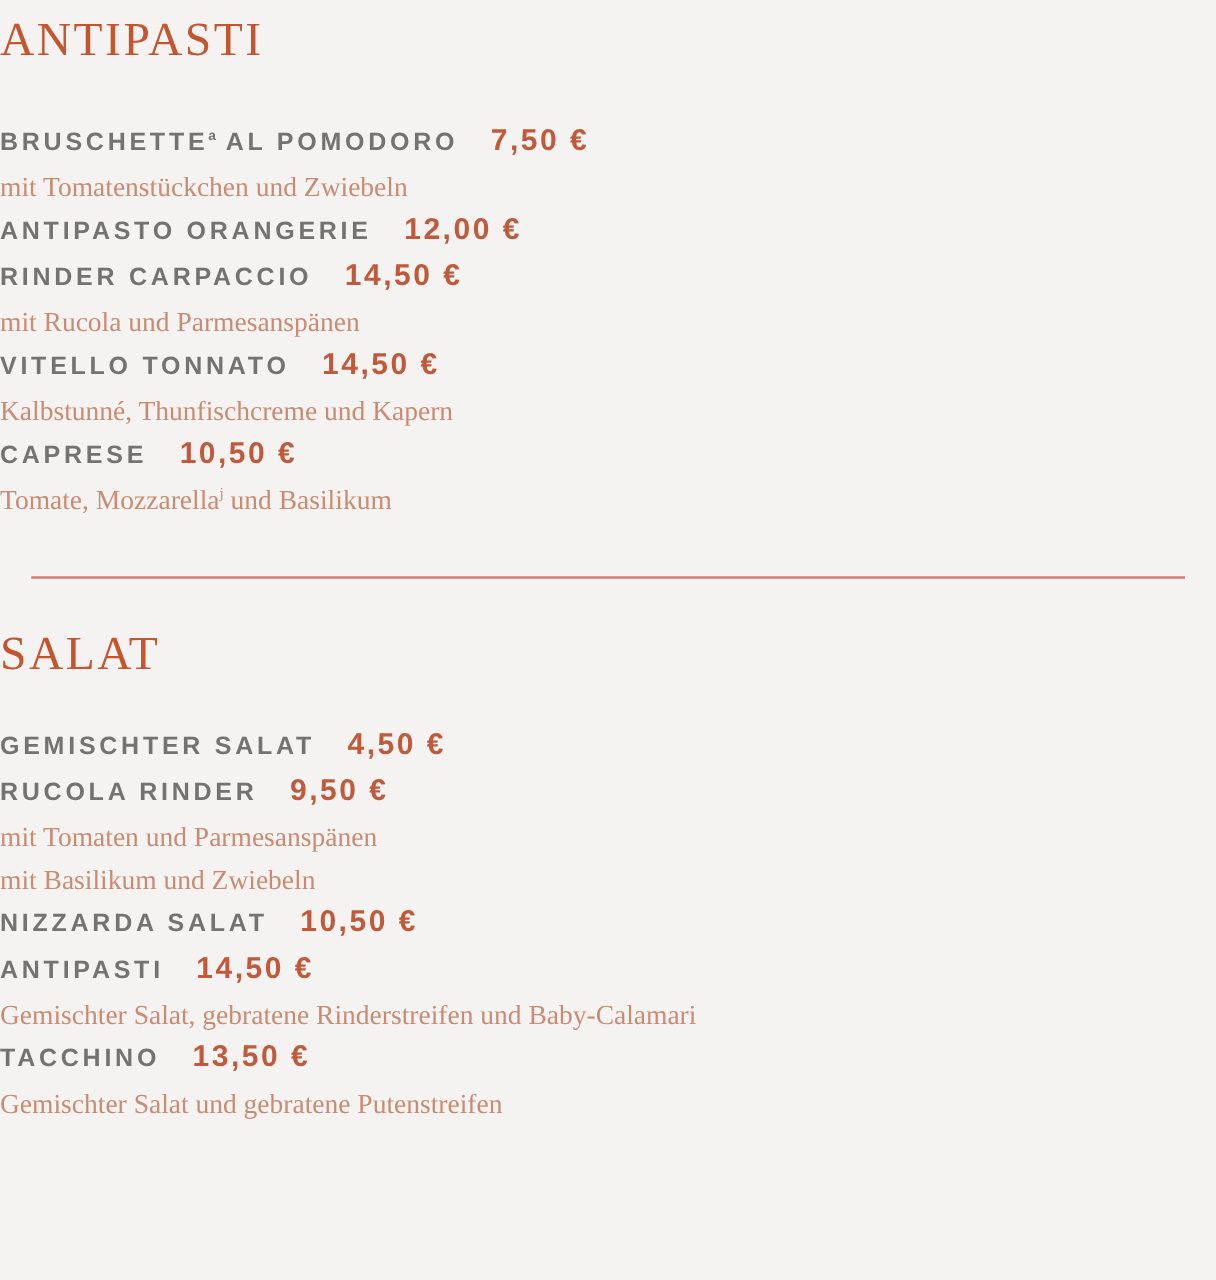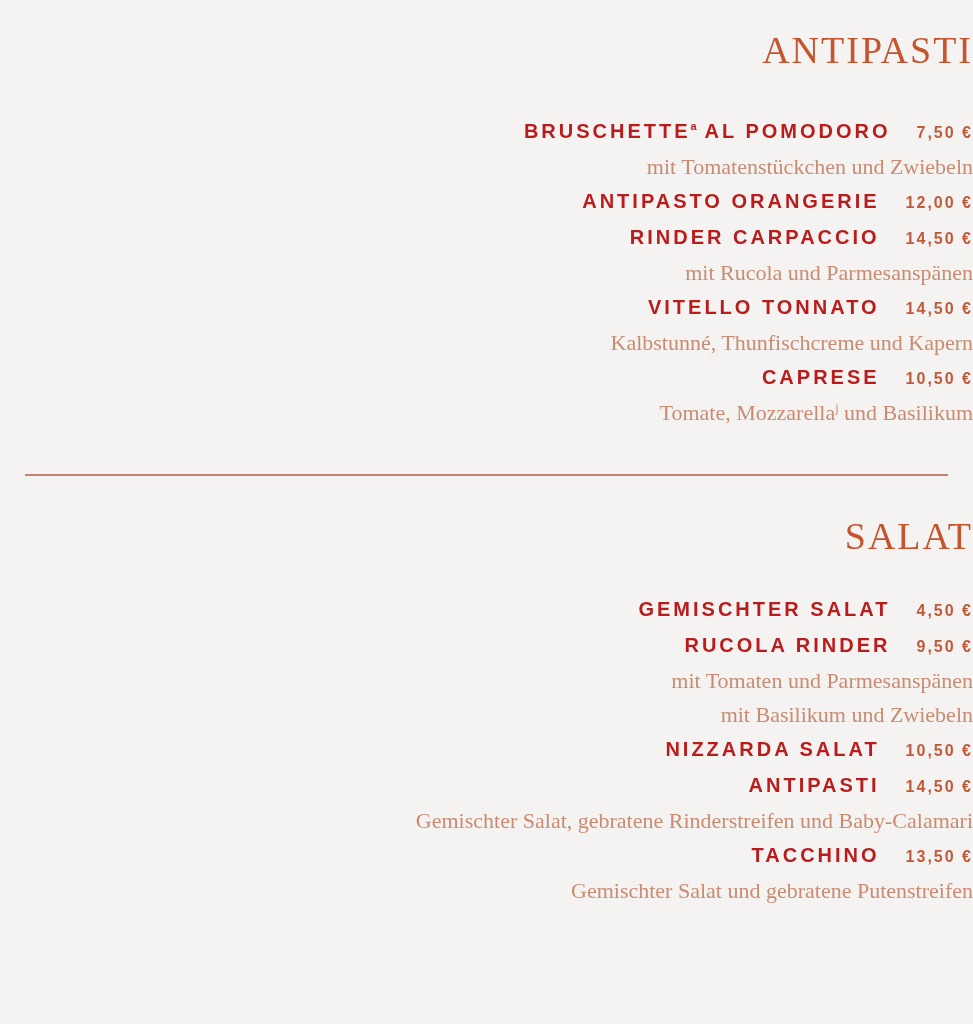--- a/index.html
+++ b/index.html
@@ -8,22 +8,22 @@
     background: #f4f3f1;
   }
   .page {
     width: 973px;
     height: 1024px;
     background: #f4f3f1;
     overflow: hidden;
     font-family: "Liberation Serif", "DejaVu Serif", serif;
   }
   .menu {
-    padding-top: 30px;
-    text-align: right;
+    padding-top: 12px;
+    text-align: left;
   }
   .section-title {
     margin: 0;
     font-family: "Liberation Serif", "DejaVu Serif", serif;
     font-weight: 400;
     font-size: 38px;
     line-height: 40px;
     letter-spacing: 2px;
     color: #c4552e;
   }
@@ -35,27 +35,27 @@
   }
   .line {
     line-height: 34px;
     white-space: nowrap;
   }
   .item-title {
     font-family: "Liberation Sans", "DejaVu Sans", sans-serif;
     font-weight: 700;
     font-size: 20px;
     letter-spacing: 3px;
-    color: #b91c1c;
+    color: #737373;
   }
   .item-price {
     margin-left: 26px;
     font-family: "Liberation Sans", "DejaVu Sans", sans-serif;
     font-weight: 700;
-    font-size: 16px;
+    font-size: 24px;
     letter-spacing: 2px;
     color: #c05a3a;
   }
   .item-desc {
     font-family: "Liberation Serif", "DejaVu Serif", serif;
     font-size: 22px;
     color: #c98b72;
   }
   sup.fnote {
     font-size: 0.55em;

